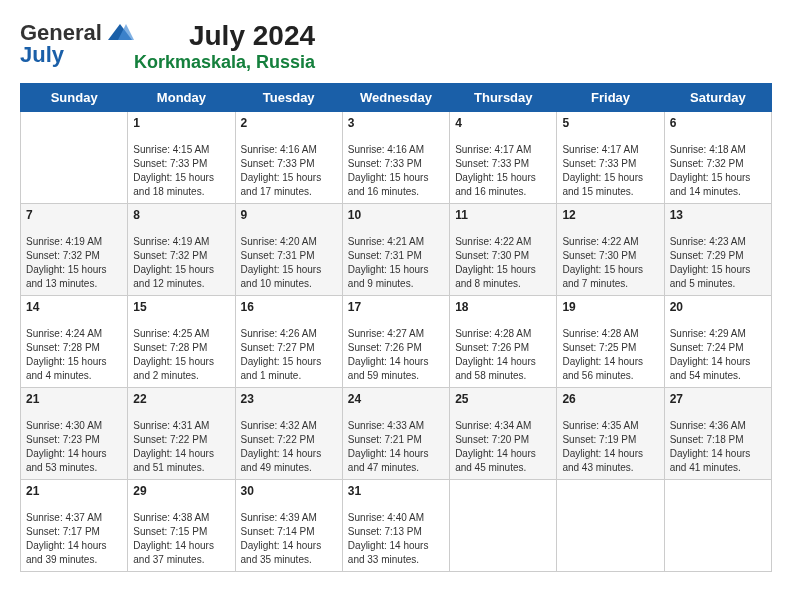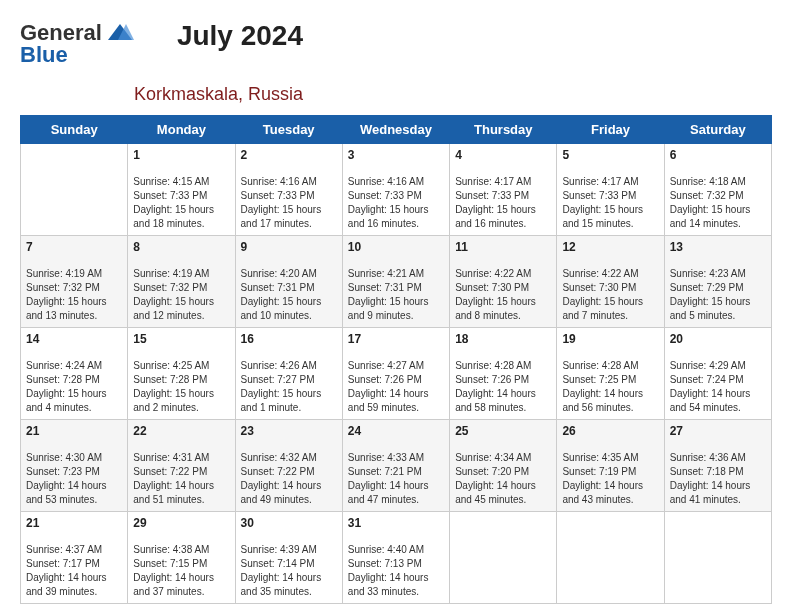--- a/index.html
+++ b/index.html
@@ -28,23 +28,22 @@
     .title-block {
       text-align: right;
     }
     .title-block h1 {
       font-size: 28px;
       color: #222;
       font-weight: bold;
     }
     .title-block h2 {
       font-size: 18px;
-      color: #7f1d1d;
-      font-weight: normal;
-      margin-top: 32px;
+      color: #15803d;
+      font-weight: bold;
     }
     .calendar {
       width: 100%;
       border-collapse: collapse;
       border: 1px solid #ccc;
     }
     .calendar thead th {
       background: #1a5fa8;
       color: #fff;
       text-align: center;
@@ -90,21 +89,21 @@
 
 <div class="header">
   <div class="logo">
     <div class="logo-row">
       <span style="font-size:22px;font-weight:bold;color:#333;">General</span>
       <svg width="28" height="22" viewBox="0 0 28 22">
         <polygon points="14,2 26,18 2,18" fill="#1a5fa8"></polygon>
         <polygon points="20,2 28,18 12,18" fill="#4a90d9" opacity="0.7"></polygon>
       </svg>
     </div>
-    <span style="font-size:22px;font-weight:bold;color:#1a5fa8;margin-top:-4px;">Blue</span>
+    <span style="font-size:22px;font-weight:bold;color:#1a5fa8;margin-top:-4px;">July</span>
   </div>
   <div class="title-block">
     <h1>July 2024</h1>
     <h2>Korkmaskala, Russia</h2>
   </div>
 </div>
 
 <table class="calendar">
   <thead>
     <tr>

